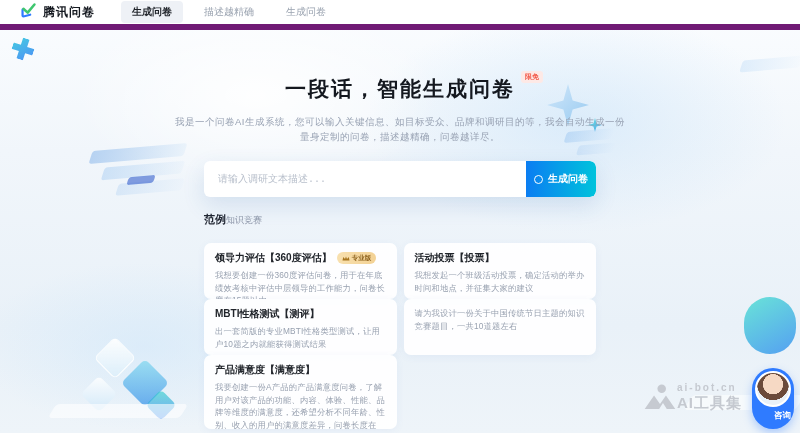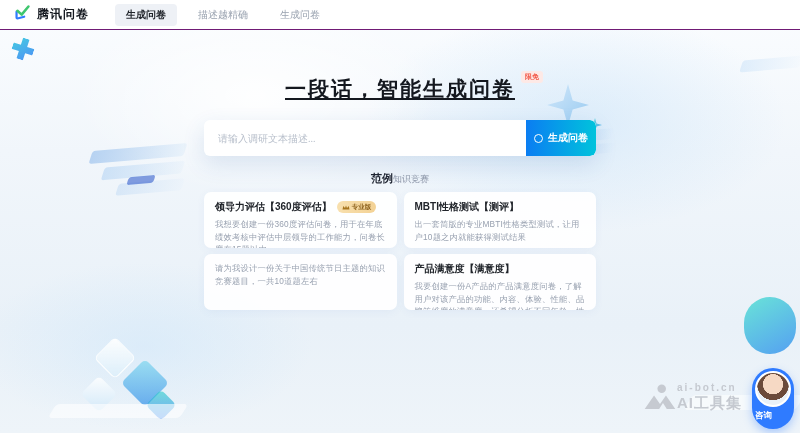--- a/index.html
+++ b/index.html
@@ -11,74 +11,74 @@
   }
   body::before{
     content:""; position:absolute; inset:0; pointer-events:none;
     background:
       radial-gradient(260px 140px at 32% 22%, rgba(255,255,255,.9), rgba(255,255,255,0) 70%),
       radial-gradient(300px 160px at 72% 28%, rgba(190,222,248,.45), rgba(190,222,248,0) 70%),
       radial-gradient(240px 120px at 18% 80%, rgba(205,230,250,.5), rgba(205,230,250,0) 70%);
   }
 
   
-  .nav { position:relative; z-index:5; height:30px; background:#ffffff; border-bottom:1px solid #701a75;
-         display:flex; align-items:center; padding:0 14px; }
+  .nav { position:relative; z-index:5; height:30px; background:#ffffff; border-bottom:6px solid #701a75;
+         display:flex; align-items:center; padding:0 20px; }
   .brand { display:flex; align-items:center; gap:6px; cursor:pointer; }
   .brand-name { font-size:12px; font-weight:bold; color:#14181f; letter-spacing:1px; }
   .tabs { display:flex; align-items:center; margin-left:26px; gap:10px; }
   .tab { font-size:10px; color:#9aa3b0; padding:4px 11px; border-radius:4px; cursor:pointer; }
   .tab.active { background:#eef1f6; color:#1f2329; font-weight:bold; }
 
   
   .hero { position:relative; z-index:3; text-align:center; padding-top:45px; }
-  .hero-title { font-size:21px; font-weight:bold; color:#14181f; letter-spacing:2px; display:inline-block; position:relative;text-decoration:underline; }
+  .hero-title { font-size:21px; font-weight:bold; color:#14181f; letter-spacing:2px; display:inline-block; position:relative; }
   .hero-badge { position:absolute; right:-28px; top:-4px; font-size:7px; letter-spacing:0;
                 background:#fde9e6; color:#f25a4a; padding:1px 4px; border-radius:3px; font-weight:bold; }
   .hero-desc { margin-top:11px; font-size:9.5px; line-height:15px; color:#98a2b3; letter-spacing:.5px; }
 
   
   .gen-wrap { position:relative; z-index:4; width:392px; margin:17px auto 0; height:36px;
               background:#ffffff; border-radius:6px; display:flex; align-items:stretch;
               box-shadow:0 8px 22px rgba(46,100,170,.14); overflow:hidden; }
   .gen-input { flex:1; border:none; outline:none; padding:0 14px; font-size:10px; color:#333;
-               font-family:Liberation Serif, serif; background:transparent; }
+               font-family:Liberation Mono, monospace; background:transparent; }
   .gen-input::placeholder { color:#b9c0cc; }
   .gen-btn { width:70px; border:none; cursor:pointer; display:flex; align-items:center; justify-content:center; gap:5px;
              background:linear-gradient(90deg,#0b7df2 0%,#00c3dc 100%); color:#fff; font-size:10px; font-weight:bold;
              font-family:inherit; border-radius:0 6px 6px 0; }
   .gen-btn .ring { width:9px; height:9px; border:1.5px solid #fff; border-radius:50%; display:inline-block; }
 
   
   .examples { position:relative; z-index:3; width:392px; margin:15px auto 0; }
-  .ex-head { display:flex; align-items:baseline; justify-content:center; }
+  .ex-head { display:flex; align-items:baseline; justify-content:flex-start; }
   .ex-title { font-size:11px; font-weight:bold; color:#1f2430; }
   .ex-link { font-size:9px; color:#8a93a5; cursor:pointer; }
-  .cards { margin-top:6px; display:grid; grid-template-columns:1fr 1fr; grid-template-rows:56px 56px 74px; gap:6px 7px; }
+  .cards { margin-top:16px; display:grid; grid-template-columns:1fr 1fr; grid-template-rows:56px 56px 74px; gap:0 7px; }
   .card { background:rgba(255,255,255,.92); border-radius:7px; padding:8px 11px; cursor:pointer; overflow:hidden;
           box-shadow:0 2px 8px rgba(60,110,180,.06); }
   .card-top { display:flex; align-items:center; gap:5px; margin-bottom:4px; }
   .card-title { font-size:10px; font-weight:bold; color:#21252b; white-space:nowrap; }
   .card-desc { font-size:8.3px; line-height:12.5px; color:#98a1b0; letter-spacing:.2px; }
   .badge { display:inline-flex; align-items:center; gap:2px; font-size:6.5px; font-weight:bold;
            padding:1.5px 5px; border-radius:7px; white-space:nowrap; }
   .badge.gold { background:linear-gradient(90deg,#f8e0ae,#f3d295); color:#8f6420; }
   .badge.teal { background:#dcf3f6; color:#27aabc; }
   .badge .plus { display:inline-flex; width:8px; height:8px; border-radius:50%; background:#35b9cb; color:#fff;
                  align-items:center; justify-content:center; font-size:7px; line-height:1; }
 
   
   .watermark { position:absolute; right:58px; bottom:20px; display:flex; align-items:center; 
                color:#c5c9d0; z-index:2; }
   .wm-text .wm-line1 { font-size:10px; font-weight:bold; letter-spacing:2px; }
   .wm-text .wm-line2 { font-size:15px; font-weight:bold; letter-spacing:1px; margin-top:1px; }
 
   
   .contact { position:absolute; right:6px; bottom:4px; width:42px; z-index:6;
-             background:#2f7bff; border-radius:22px; padding:3px 3px 7px; text-align:left; cursor:pointer;
+             background:#2f7bff; border-radius:22px; padding:3px 3px 7px; text-align:right; cursor:pointer;
              box-shadow:0 4px 10px rgba(47,123,255,.35); }
   .contact-avatar { width:36px; height:36px; border-radius:50%; border:2px solid #fff; margin:0 auto;
                     background:radial-gradient(circle at 50% 35%, #f6d9c4 0 38%, #6b4a3a 39% 60%, #e9f1f8 61%); }
   .contact-label { font-size:8.5px; color:#fff; margin-top:3px; font-weight:bold; }
 
   
   .deco { position:absolute; pointer-events:none; z-index:1; }
   .plusShape { clip-path:polygon(35% 0,65% 0,65% 35%,100% 35%,100% 65%,65% 65%,65% 100%,35% 100%,35% 65%,0 65%,0 35%,35% 35%); }
   .starShape { clip-path:polygon(50% 0,61% 39%,100% 50%,61% 61%,50% 100%,39% 61%,0 50%,39% 39%); }
   .d-topleft { left:12px; top:38px; width:22px; height:22px; transform:rotate(18deg);
@@ -140,20 +140,24 @@
     <div class="tab">描述越精确</div>
     <div class="tab">生成问卷</div>
   </div>
 </div>
 
 <div class="hero">
   <div class="hero-title">
     <span>一段话，智能生成问卷</span>
     <span class="hero-badge">限免</span>
   </div>
+  <div class="hero-desc">
+    <div>我是一个问卷AI生成系统，您可以输入关键信息、如目标受众、品牌和调研目的等，我会自动生成一份</div>
+    <div>量身定制的问卷，描述越精确，问卷越详尽。</div>
+  </div>
 </div>
 
 <div class="gen-wrap">
   <input class="gen-input" placeholder="请输入调研文本描述..." style="">
   <button class="gen-btn">
     <span class="ring"></span>
     <span>生成问卷</span>
   </button>
 </div>
 
@@ -170,20 +174,26 @@
         <span class="badge gold">
           <svg width="8" height="7" viewBox="0 0 16 12">
             <path d="M1 10 L2.5 3 L6 7 L8 2 L10 7 L13.5 3 L15 10 Z" fill="#a8761f"></path>
           </svg>
           <span>专业版</span>
         </span>
       </div>
       <div class="card-desc">我想要创建一份360度评估问卷，用于在年底绩效考核中评估中层领导的工作能力，问卷长度在15题以内</div>
     </div>
 
+    <div class="card">
+      <div class="card-top">
+        <span class="card-title">活动投票【投票】</span>
+      </div>
+      <div class="card-desc">我想发起一个班级活动投票，确定活动的举办时间和地点，并征集大家的建议</div>
+    </div>
 
     <div class="card">
       <div class="card-top">
         <span class="card-title">MBTI性格测试【测评】</span>
       </div>
       <div class="card-desc">出一套简版的专业MBTI性格类型测试，让用户10题之内就能获得测试结果</div>
     </div>
 
     <div class="card">
       <div class="card-desc">请为我设计一份关于中国传统节日主题的知识竞赛题目，一共10道题左右</div>

